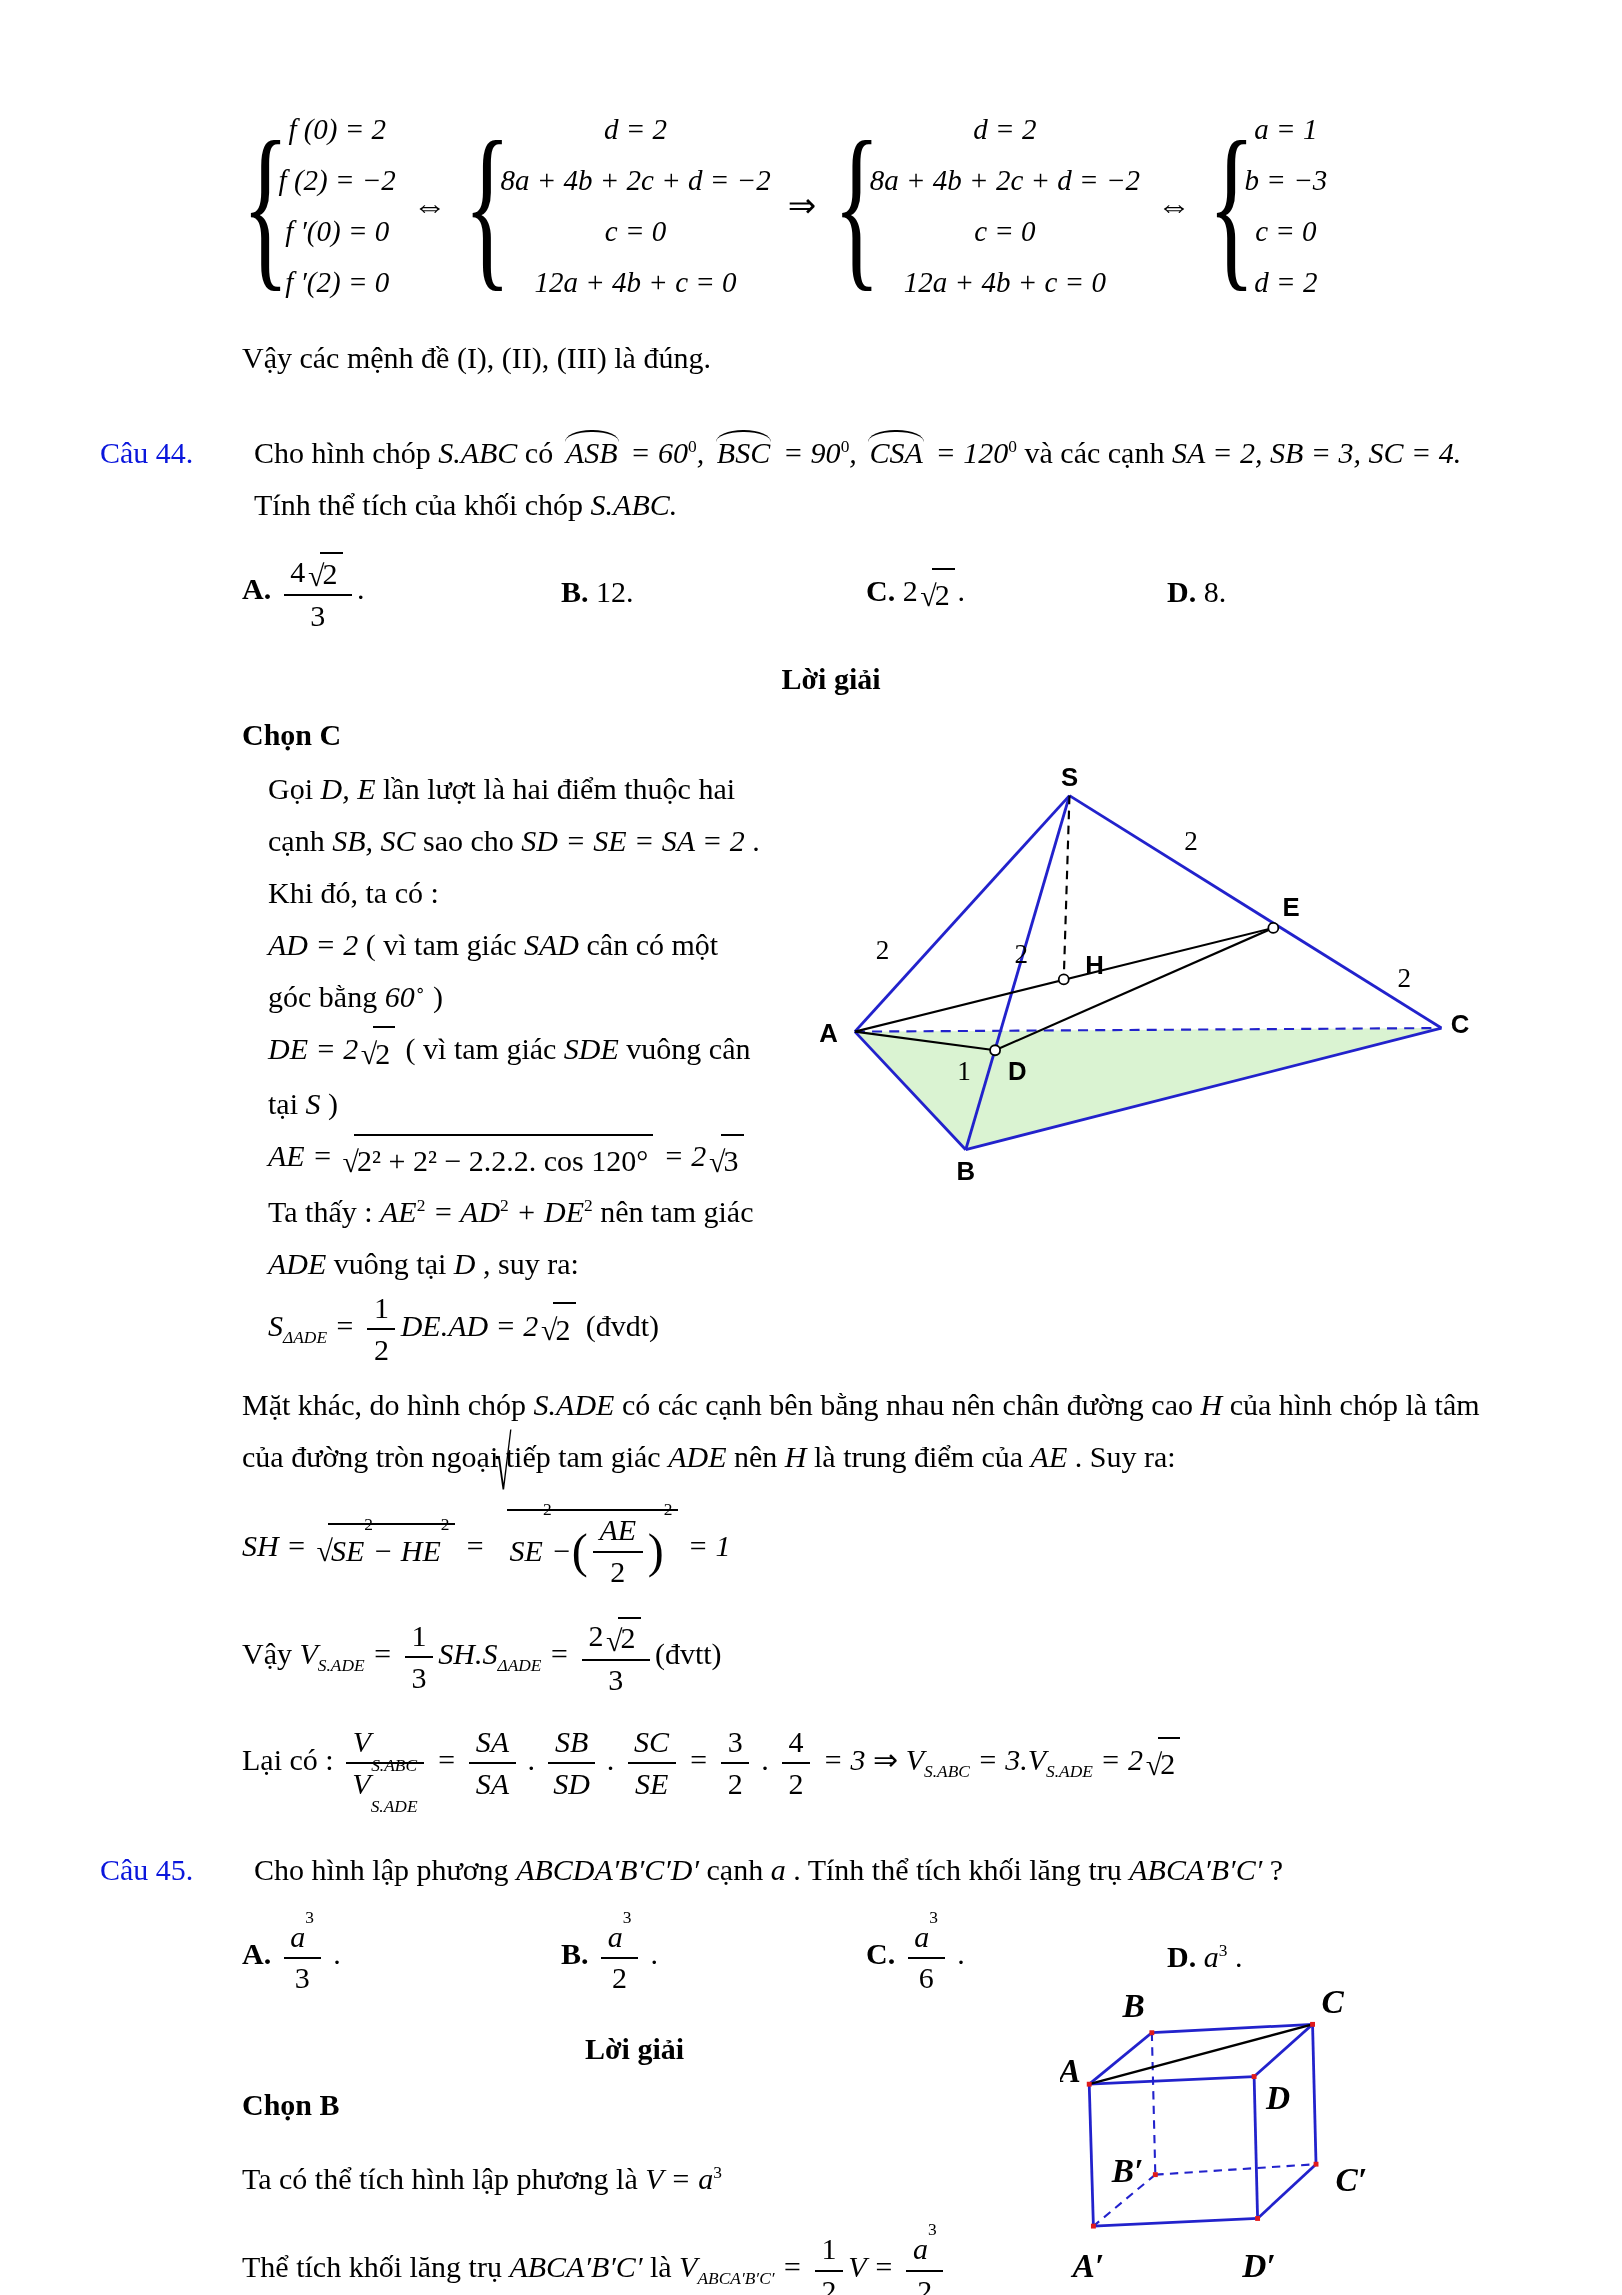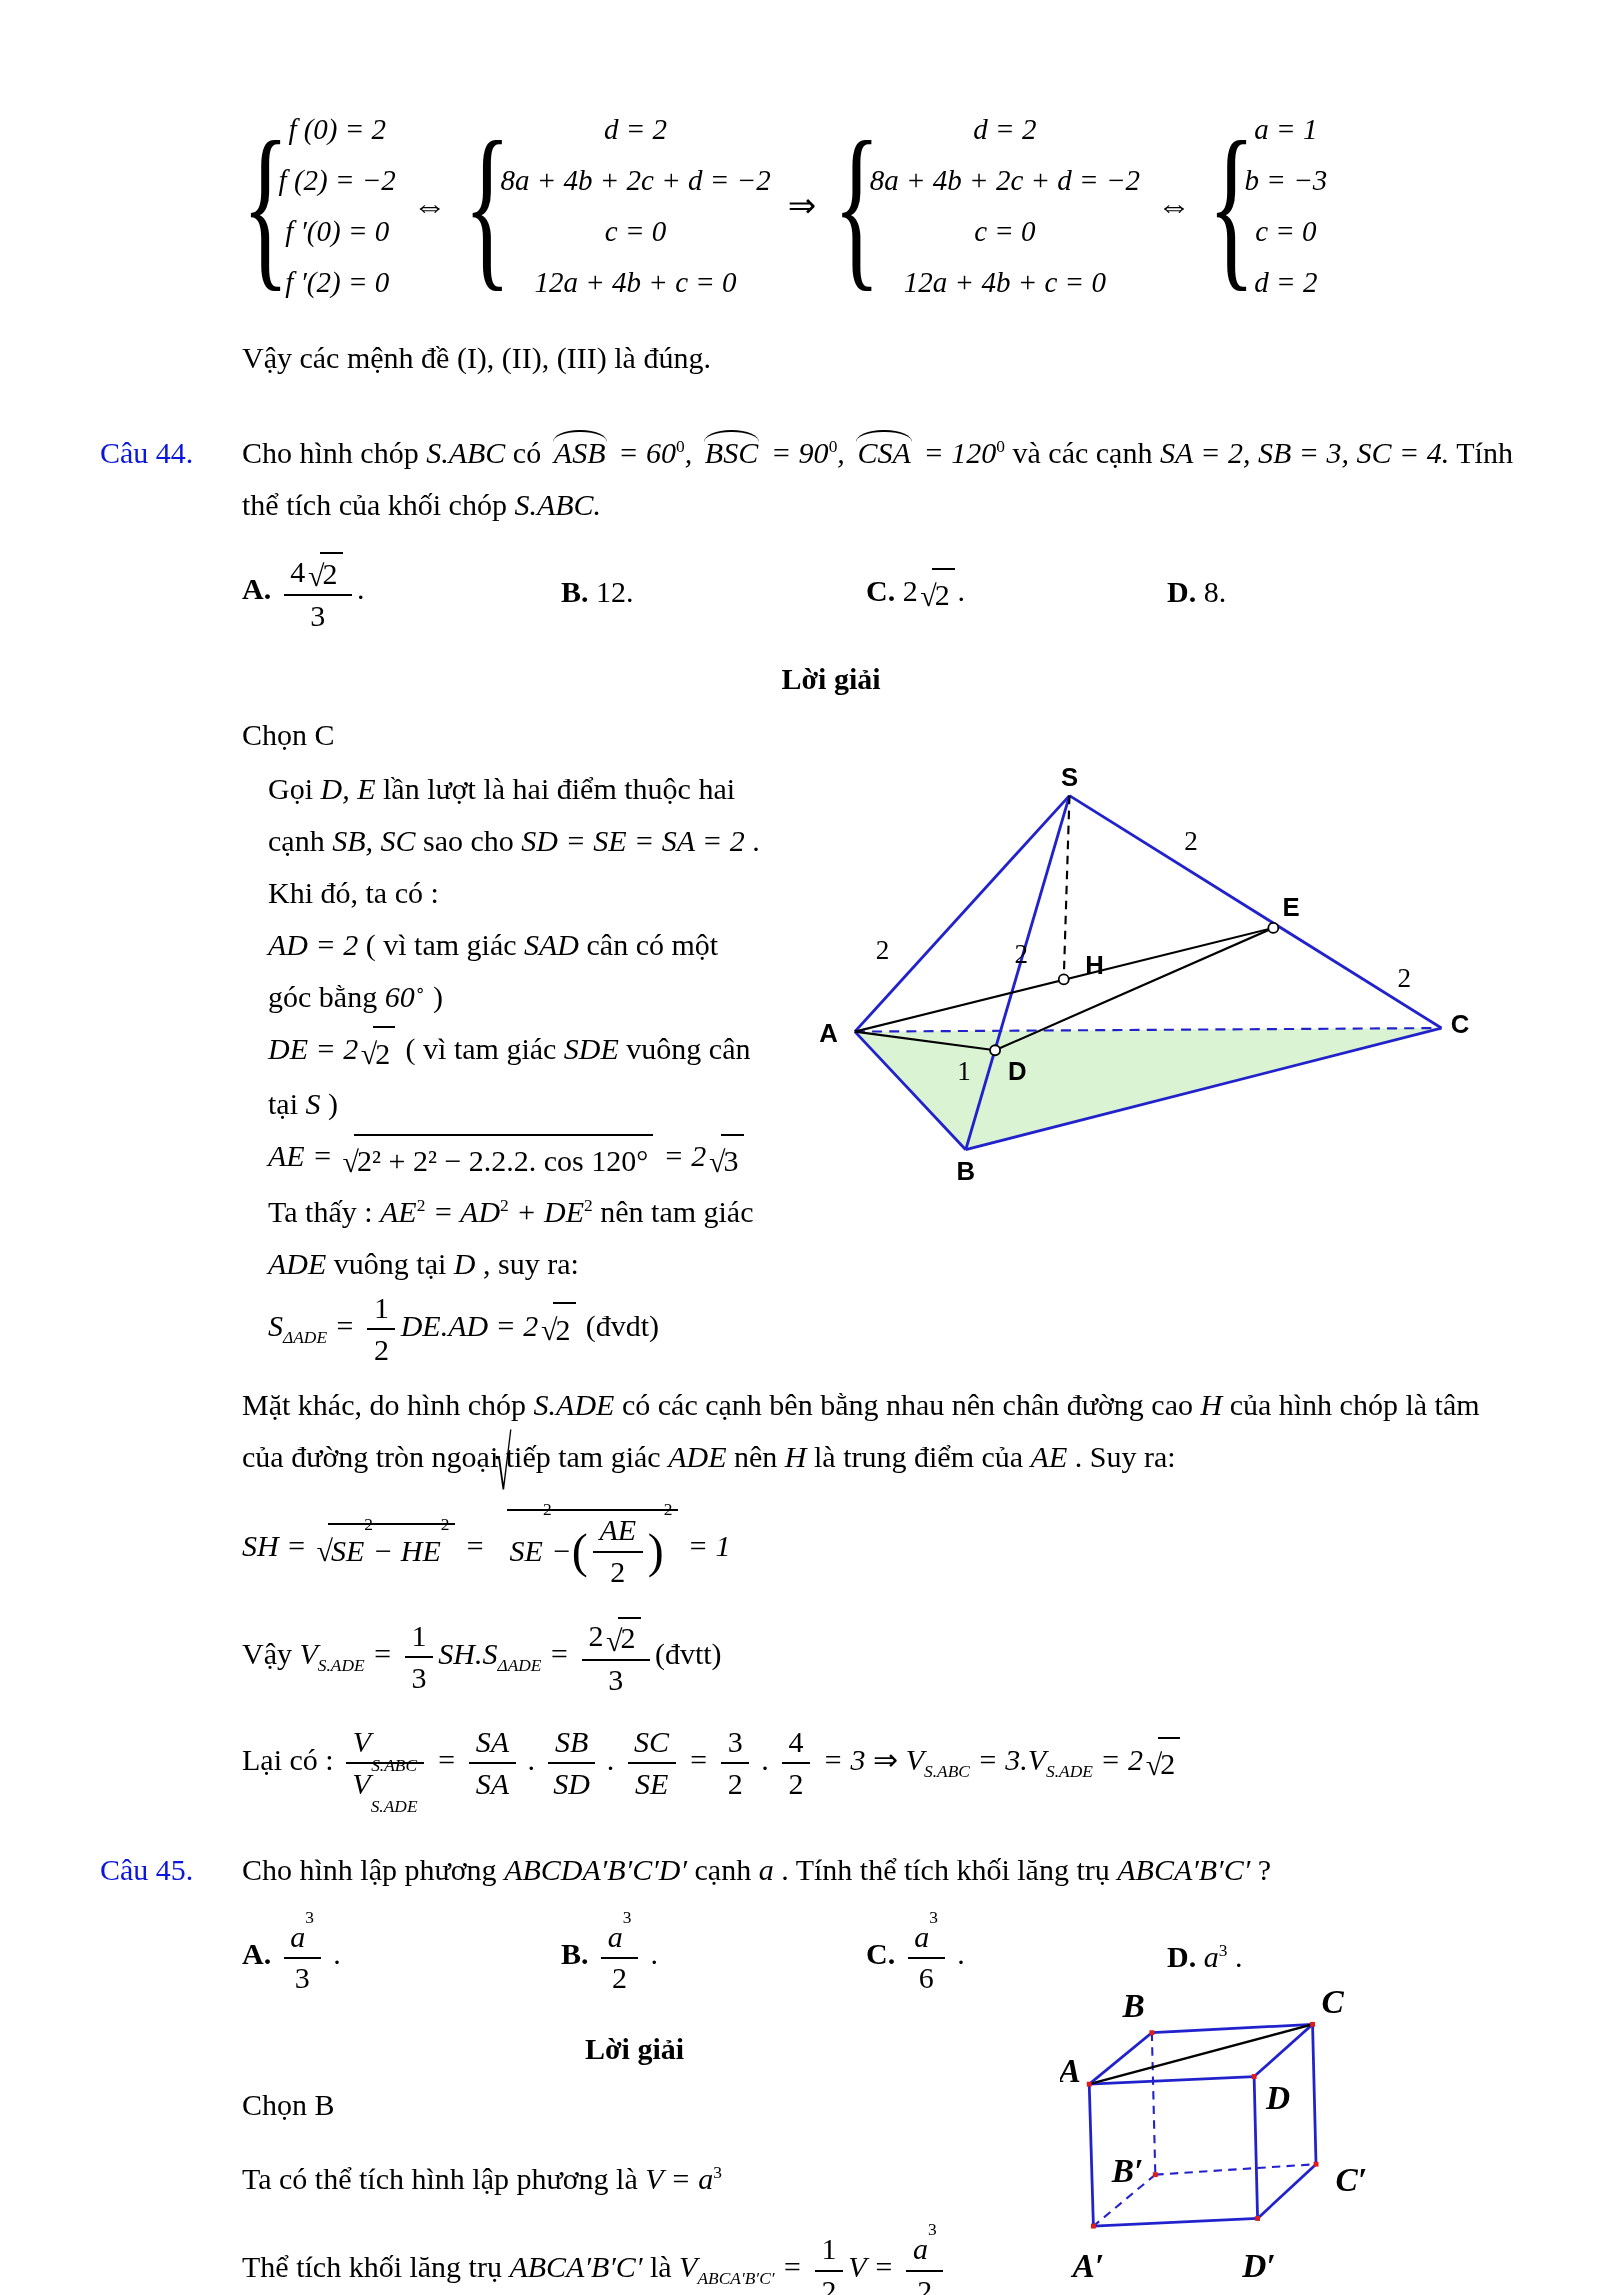--- a/index.html
+++ b/index.html
@@ -39,26 +39,26 @@
   .brace{display:inline-block;font-size:98px;line-height:1;width:34px;text-align:center;
          transform:scaleY(1.85);font-weight:400;}
   .syslines{display:inline-flex;flex-direction:column;margin-left:2.6px;}
   .syslines span{display:block;font-style:italic;line-height:51px;white-space:nowrap;text-align:center;}
   .arrow{font-size:34px;font-style:normal;}
 
   .conclusion{margin-top:18.3px;}
 
   .qrow{display:flex;margin-left:-142px;margin-top:43px;}
   .qlabel{flex:none;width:142px;font-weight:normal;color:#0a16dc;}
-  .qtext{flex:1;}
+  .qtext{flex:1;margin-left:12px;}
 
   .optrow{display:grid;grid-template-columns:319px 305px 301px auto;align-items:center;
           margin-top:11.8px;min-height:98px;}
   .loigiai{width:1178px;text-align:center;font-weight:bold;margin-top:11.8px;}
-  .chon{font-weight:normal;margin-top:3.9px;}
+  .chon{font-weight:bold;margin-top:3.9px;}
 
   .twocol{display:flex;margin-top:2.6px;}
   .lcol{flex:none;width:546px;}
   .lcol>div{min-height:52px;margin-left:26px;}
   .fig1wrap{flex:1;padding-left:16.4px;padding-top:3.9px;}
 
   .para{margin-top:11.8px;}
   .eqline{margin-top:22px;}
   .eqline.tall{margin-top:26px;}
 

